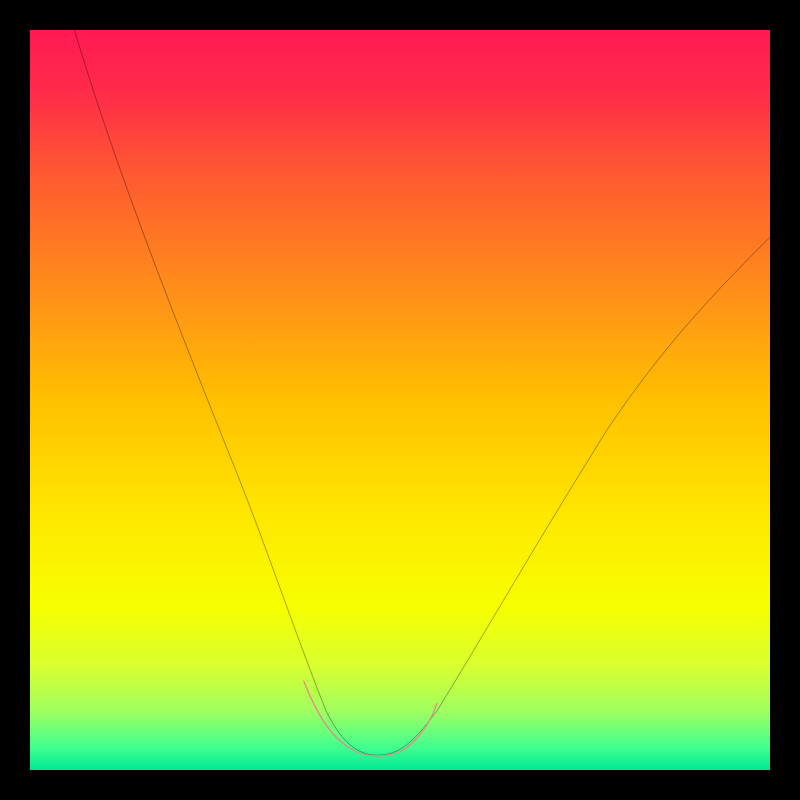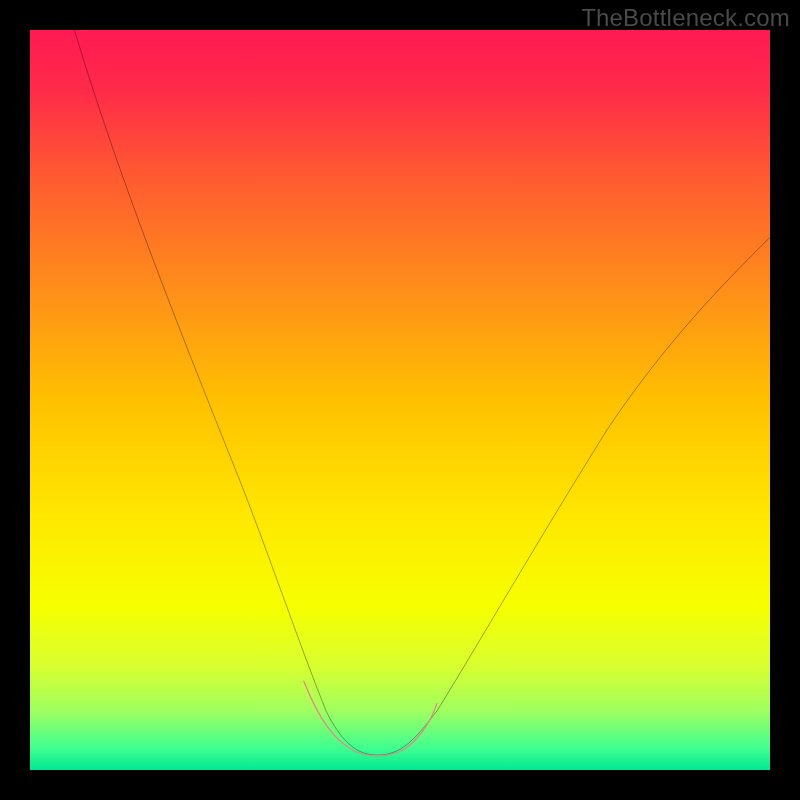--- a/index.html
+++ b/index.html
@@ -81,14 +81,13 @@
                C 86 42, 94 34, 100 28" fill="none" stroke="#000000" stroke-width="0.35" vector-effect="non-scaling-stroke"></path>
 
       <path d="M 37 88
                C 39 93, 41 96, 44 97.5
                C 46 98.3, 48 98.3, 50 97.5
                C 52 96.5, 54 94, 55 91" fill="none" stroke="#e58888" stroke-width="1.3" stroke-linecap="round" vector-effect="non-scaling-stroke"></path>
     </svg>
 
   </div>
 
-  <div class="watermark">TheBottleneck.com</div>
 </div>
 
 </body></html>

